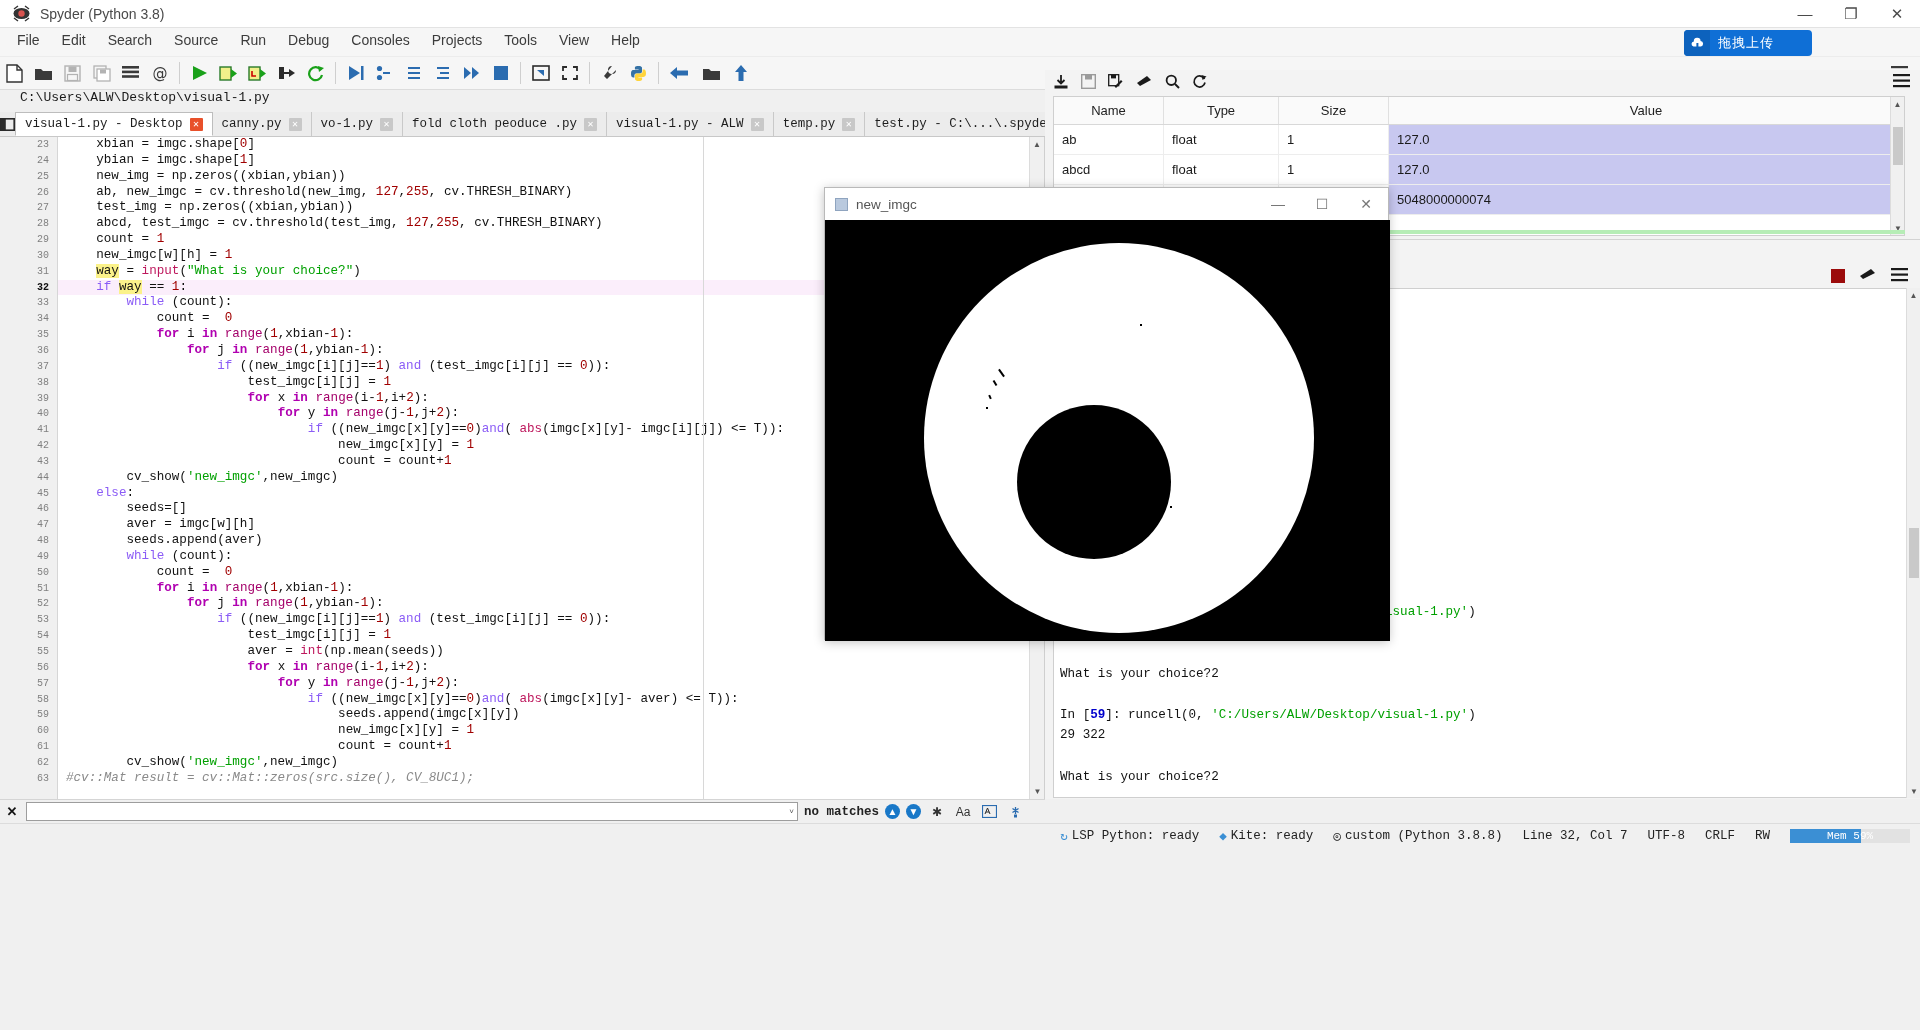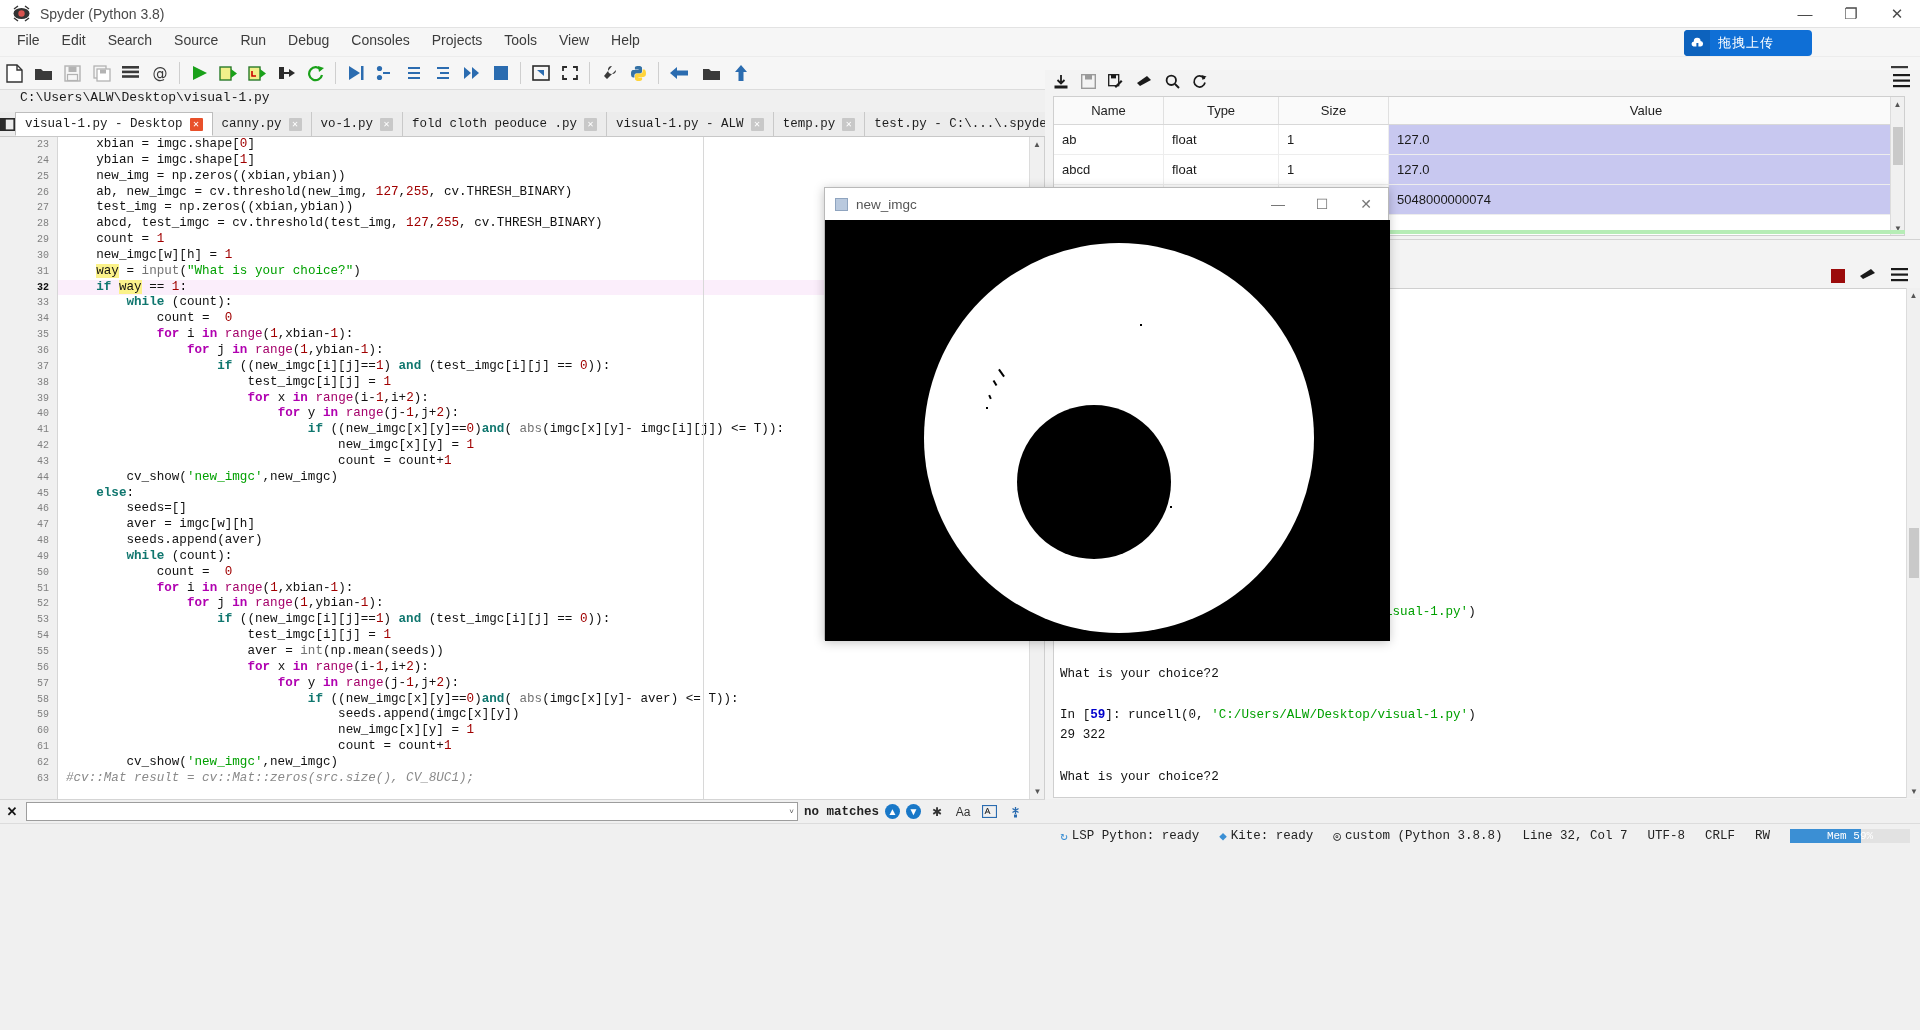--- a/index.html
+++ b/index.html
@@ -103,27 +103,27 @@
     font-family:"Liberation Mono","DejaVu Sans Mono",monospace; font-size:10px; color:#808080;
   }
   .gut-line.cur{ color:#111; font-weight:bold; }
   .code-lines{
     position:absolute; left:58px; top:0; right:0; height:100%;
     font-family:"Liberation Mono","DejaVu Sans Mono",monospace; font-size:12.6px;
     white-space:pre; color:#111;
   }
   .cl{ height:15.85px; line-height:15.85px; padding-left:8px; }
   .cl.cur{ background:#fbeefb; }
-  .k{ color:#0f766e; font-weight:bold;}   
+  .k{ color:#8b5cf6; font-weight:normal;}   
   .kw2{ color:#b000b0; font-weight:bold;} 
   .fn{ color:#a4006a; }
   .num{ color:#a00000; }
   .str{ color:#00a000; }
   .cmt{ color:#8a8a8a; font-style:italic;}
-  .bi{ color:#737373; }
+  .bi{ color:#be185d; }
   .hl{ background:#fbf28a; }
   .edge{ position:absolute; left:703px; top:0; width:1px; height:100%; background:#d8d8d8;}
   .vscroll{
     position:absolute; right:0; top:25px; width:15px; height:662px; background:#f0f0f0;
     border-left:1px solid #dcdcdc;
   }
   .vscroll .arrow{ height:15px; display:flex; align-items:center; justify-content:center;
                    font-size:8px; color:#555;}
   .vscroll .thumb{ position:absolute; left:2px; top:60px; width:11px; height:90px;
                    background:#cdcdcd; border-radius:2px;}

